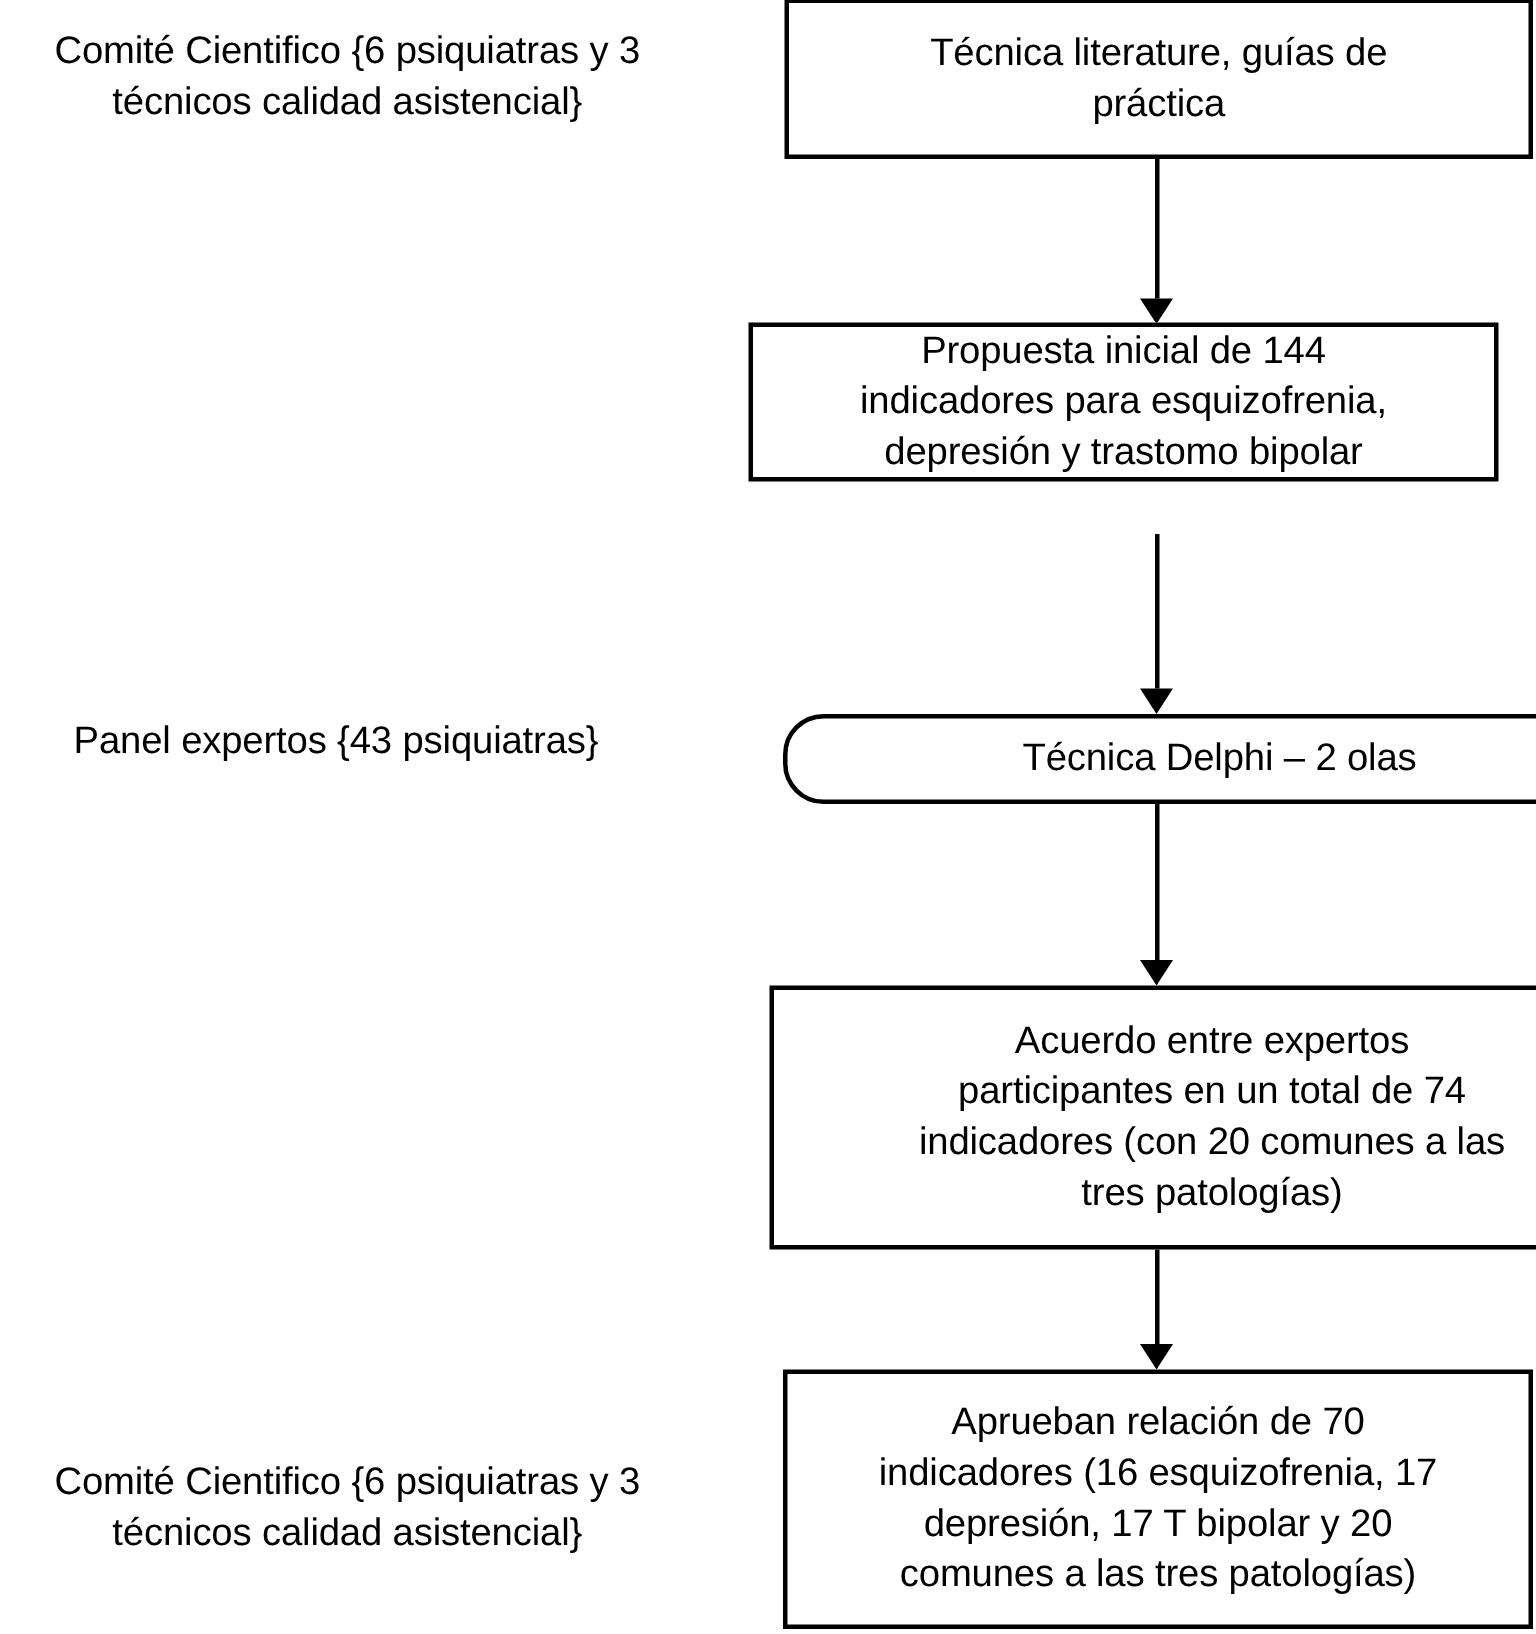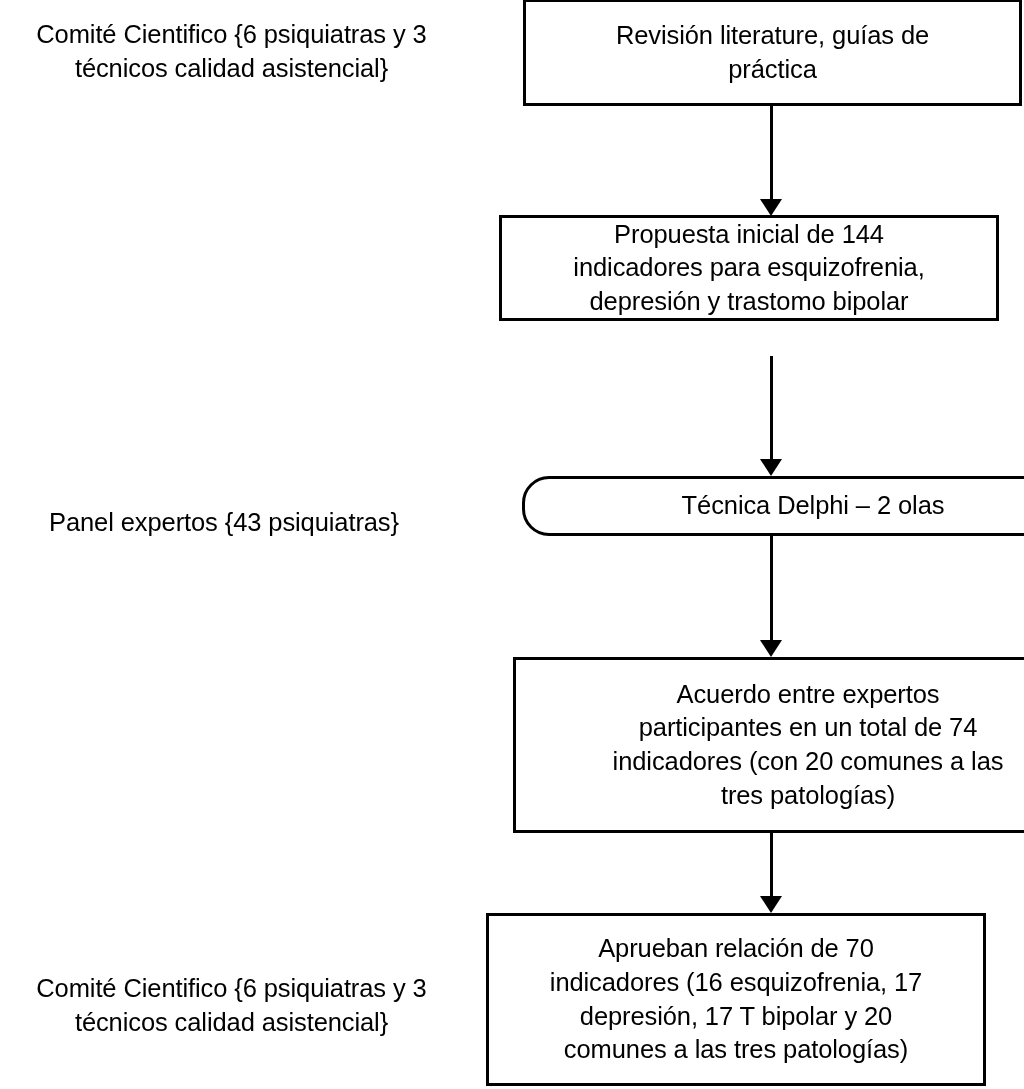--- a/index.html
+++ b/index.html
@@ -70,54 +70,54 @@
 
   
   #box-literature { left: 523px; top: -1px; width: 499px; height: 107px; }
   
   #box-propuesta  { left: 499px; top: 215px; width: 500px; height: 106px; }
   
   #box-delphi     { left: 522px; top: 476px; width: 582px; height: 60px; border-radius: 27px; }
   
   #box-acuerdo    { left: 513px; top: 657px; width: 590px; height: 176px; }
   
-  #box-aprueban   { left: 486px; top: 913px; width: 500px; height: 173px; }
+  #box-aprueban   { left: 522px; top: 913px; width: 500px; height: 173px; }
 
   
   #conn-1 { left: 771px; top: 106px; height: 110px; }
   #conn-1 .shaft { height: 93px; }
   #conn-1 .head  { top: 93px; }
 
   #conn-2 { left: 771px; top: 356px; height: 120px; }
   #conn-2 .shaft { height: 103px; }
   #conn-2 .head  { top: 103px; }
 
   #conn-3 { left: 771px; top: 536px; height: 121px; }
   #conn-3 .shaft { height: 104px; }
   #conn-3 .head  { top: 104px; }
 
   #conn-4 { left: 771px; top: 833px; height: 80px; }
   #conn-4 .shaft { height: 63px; }
   #conn-4 .head  { top: 63px; }
 
   
   #label-comite-top   { left: 4px;  top: 18px;  width: 455px; }
-  #label-panel        { left: 14px; top: 506px; width: 420px; }
+  #label-panel        { left: 14px; top: 478px; width: 420px; }
   #label-comite-bot   { left: 4px;  top: 972px; width: 455px; }
 </style>
 </head>
 <body>
 
 <div id="canvas">
 
   <div class="side-label" id="label-comite-top">Comité Cientifico {6 psiquiatras y 3
 técnicos calidad asistencial}</div>
 
   <div class="node-box" id="box-literature">
-    <span class="node-text">Revisión literature, guías de
+    <span class="node-text">Técnica literature, guías de
 práctica</span>
   </div>
 
   <div class="connector" id="conn-1">
     <div class="shaft"></div>
     <div class="head"></div>
   </div>
 
   <div class="node-box" id="box-propuesta">
     <span class="node-text">Propuesta inicial de 144

